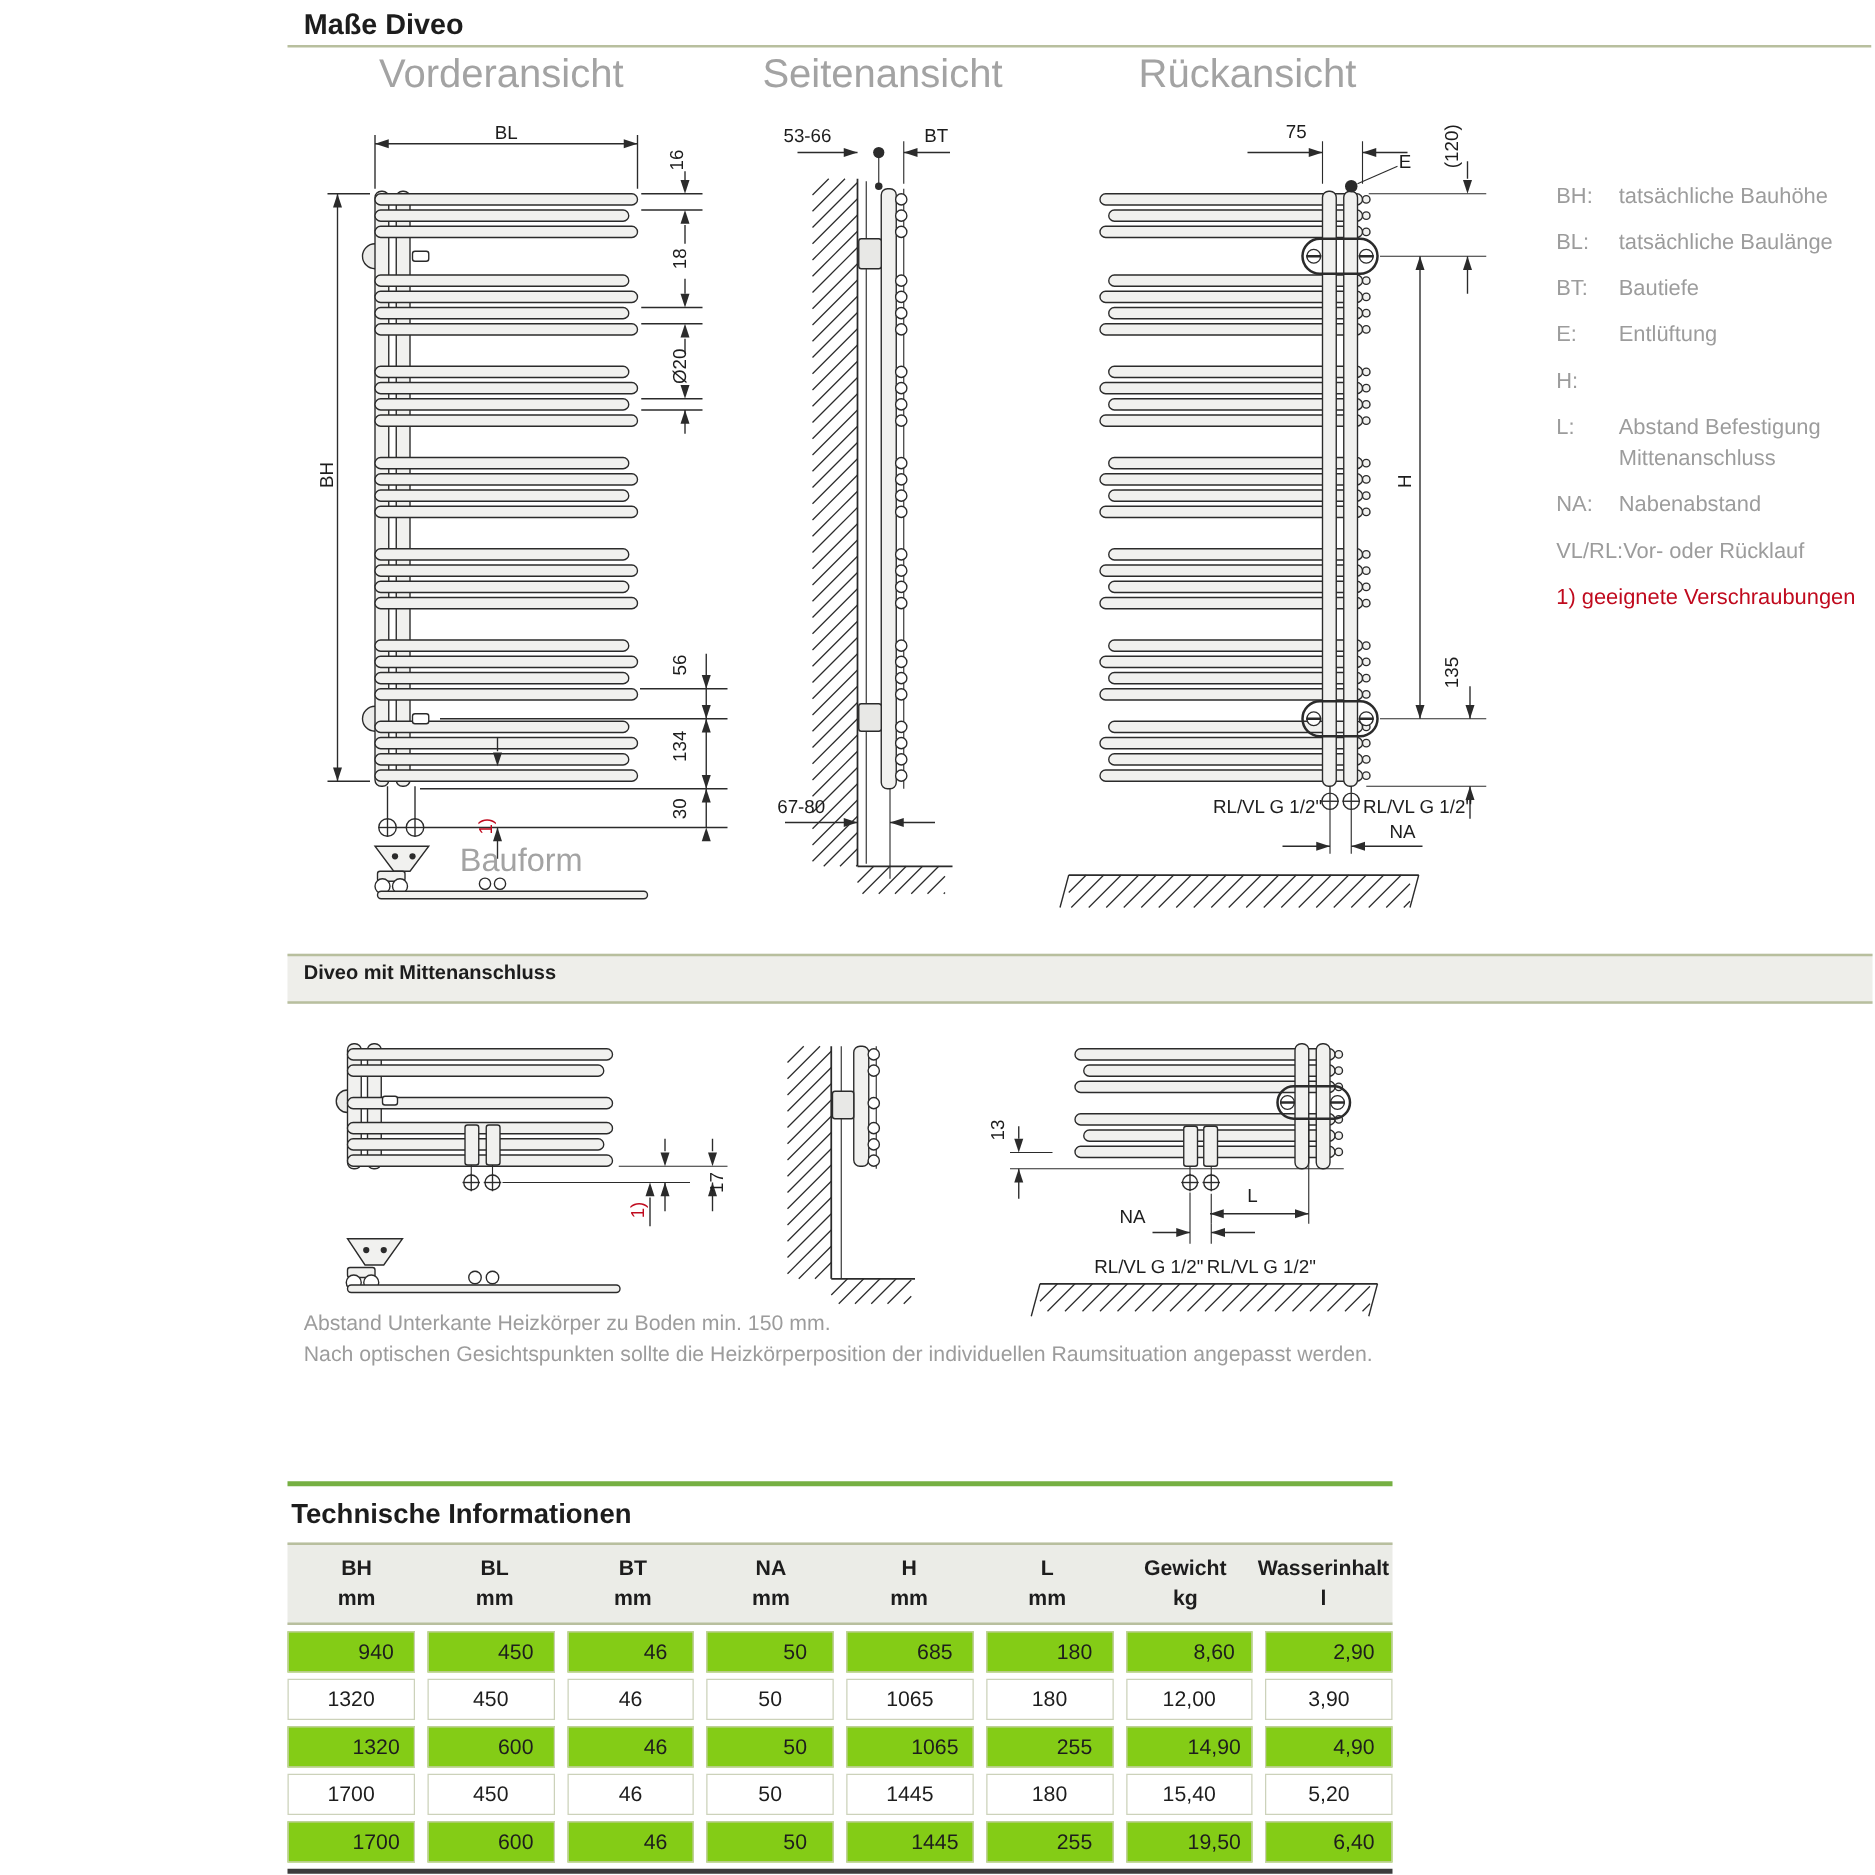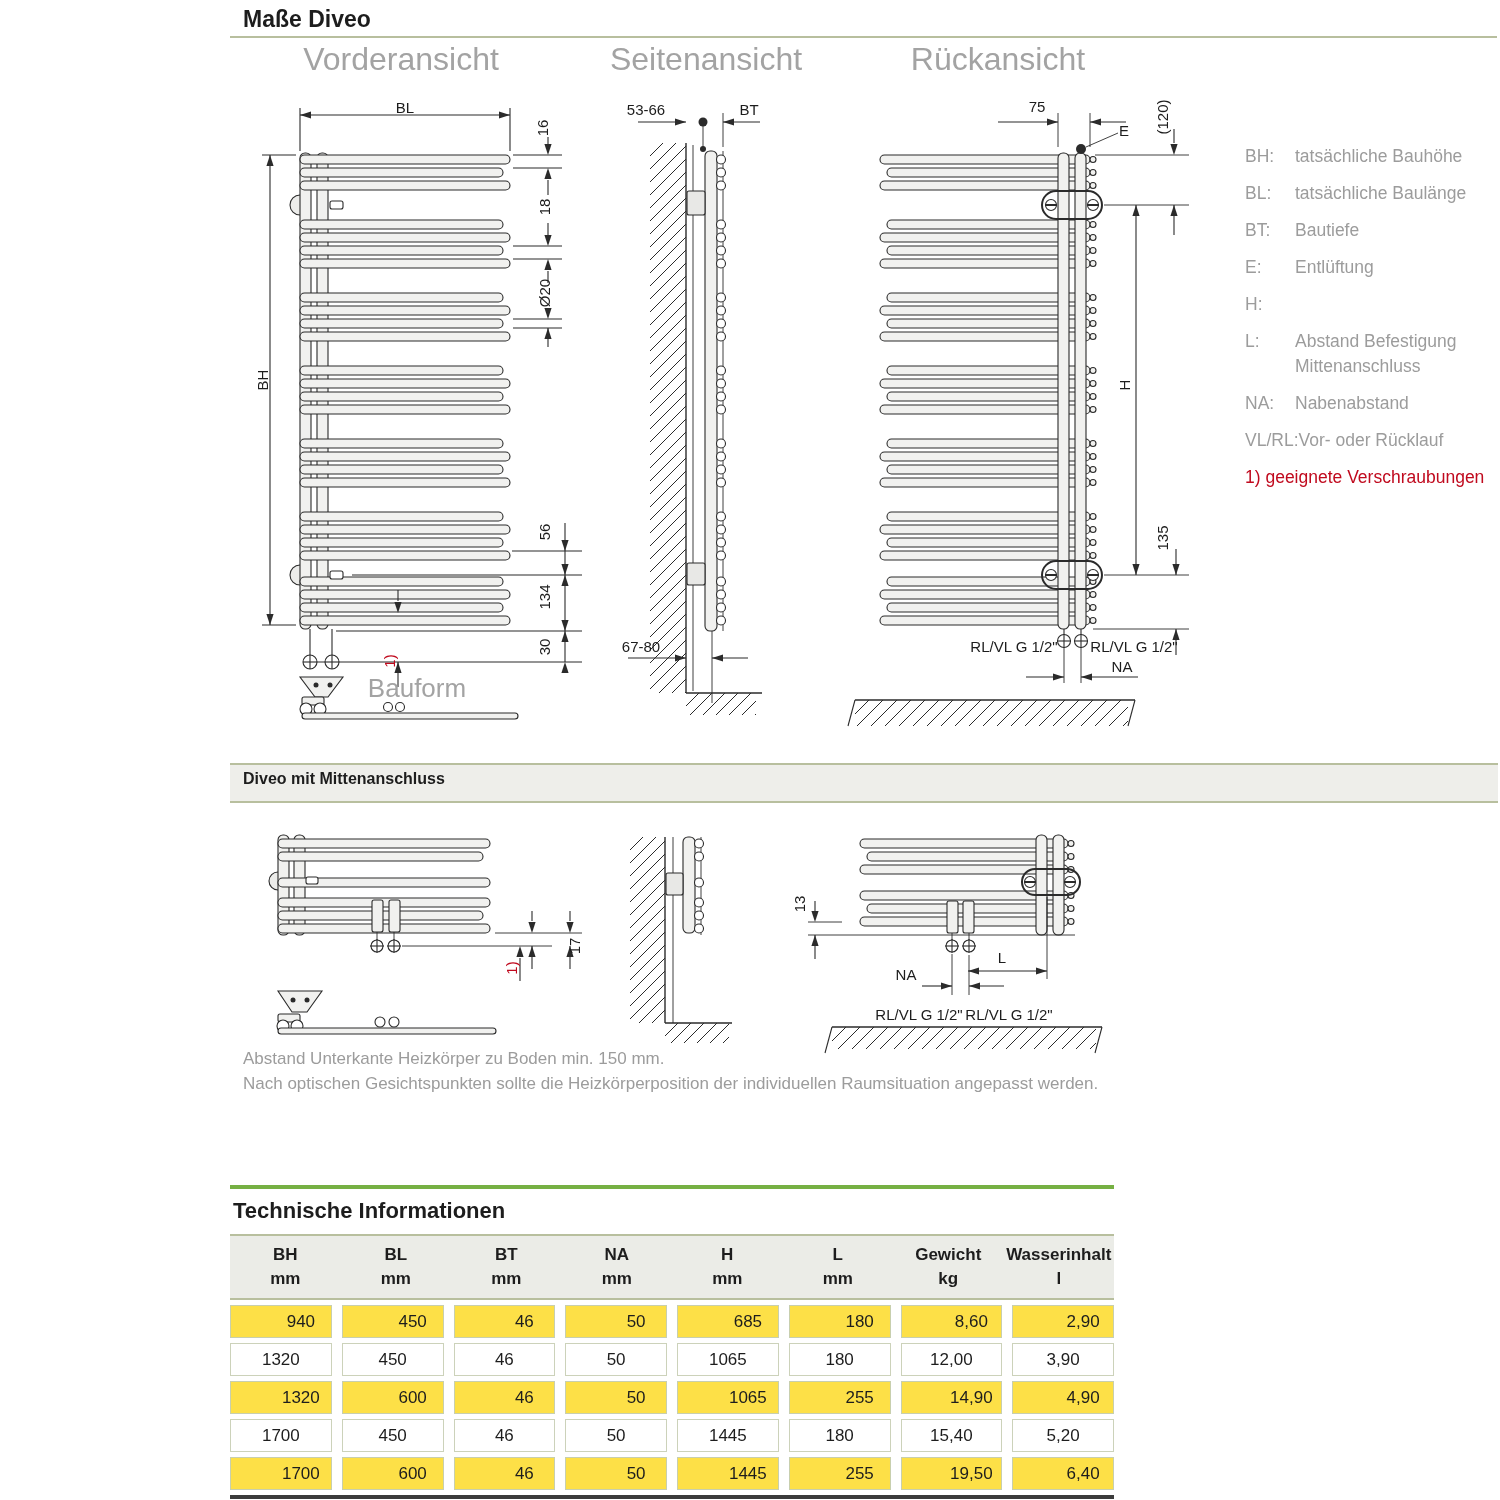--- a/index.html
+++ b/index.html
@@ -28,21 +28,21 @@
   .twrap{left:230px;top:1185px;width:884px;}
   .tbar{height:4px;background:#76b043;}
   .ttitle{margin:7px 0 8px 3px;font-size:22px;font-weight:bold;line-height:30px;}
   .thead{display:grid;grid-template-columns:repeat(8,1fr);background:#ebece7;
          border-top:2px solid #b8bf9e;border-bottom:2px solid #b8bf9e;height:62px;
          align-items:center;}
   .thc{text-align:center;font-size:17px;font-weight:bold;line-height:24px;}
   .tbody{margin-top:5px;display:grid;grid-template-rows:repeat(5,33px);row-gap:5px;}
   .trow{display:grid;grid-template-columns:repeat(8,1fr);column-gap:10px;}
   .tc{text-align:center;font-size:17px;line-height:31px;border:1px solid #ccd2ba;background:#fff;}
-  .trow.alt .tc{background:#fde047;border-color:#c8cfae;padding-left:40px;}
+  .trow.alt .tc{background:#84cc16;border-color:#c8cfae;padding-left:40px;}
   .tfoot{height:4px;background:#3c3c3c;margin-top:5px;}
   svg{position:absolute;overflow:visible;}
 </style>
 </head>
 <body>
 
 <div class="page">
 
   <div class="abs page-title">Maße Diveo</div>
   <div class="abs hairline"></div>

